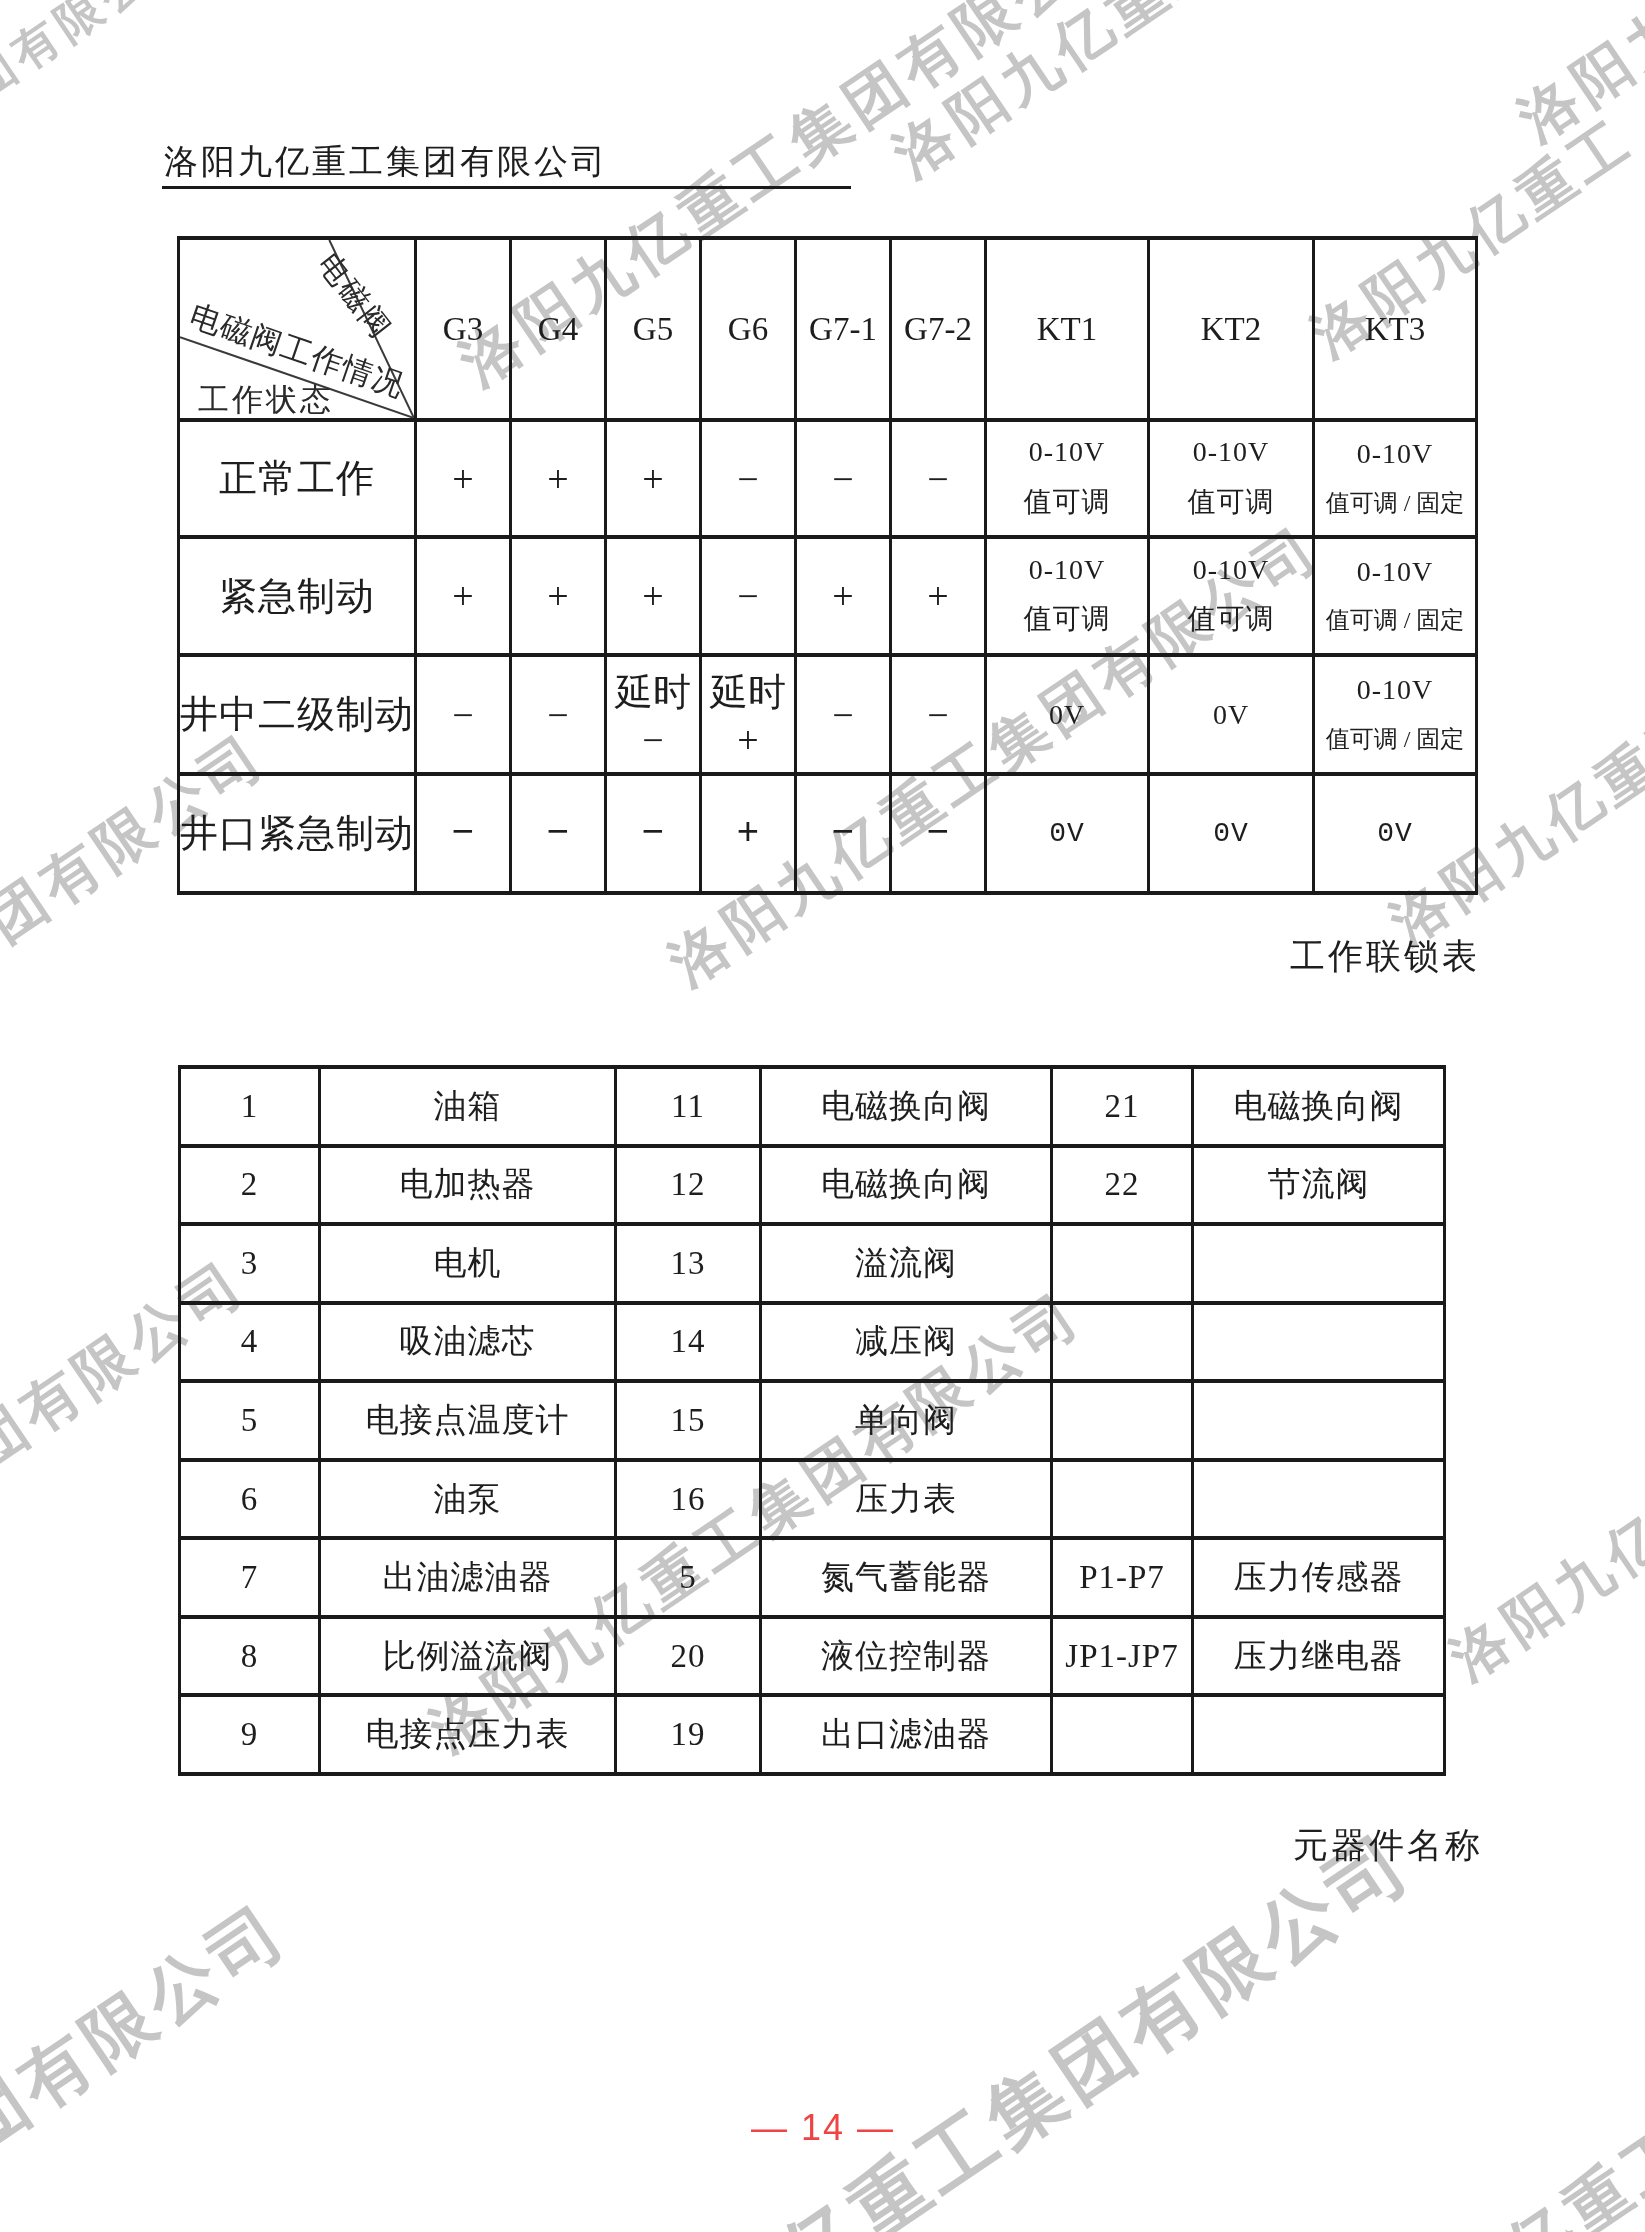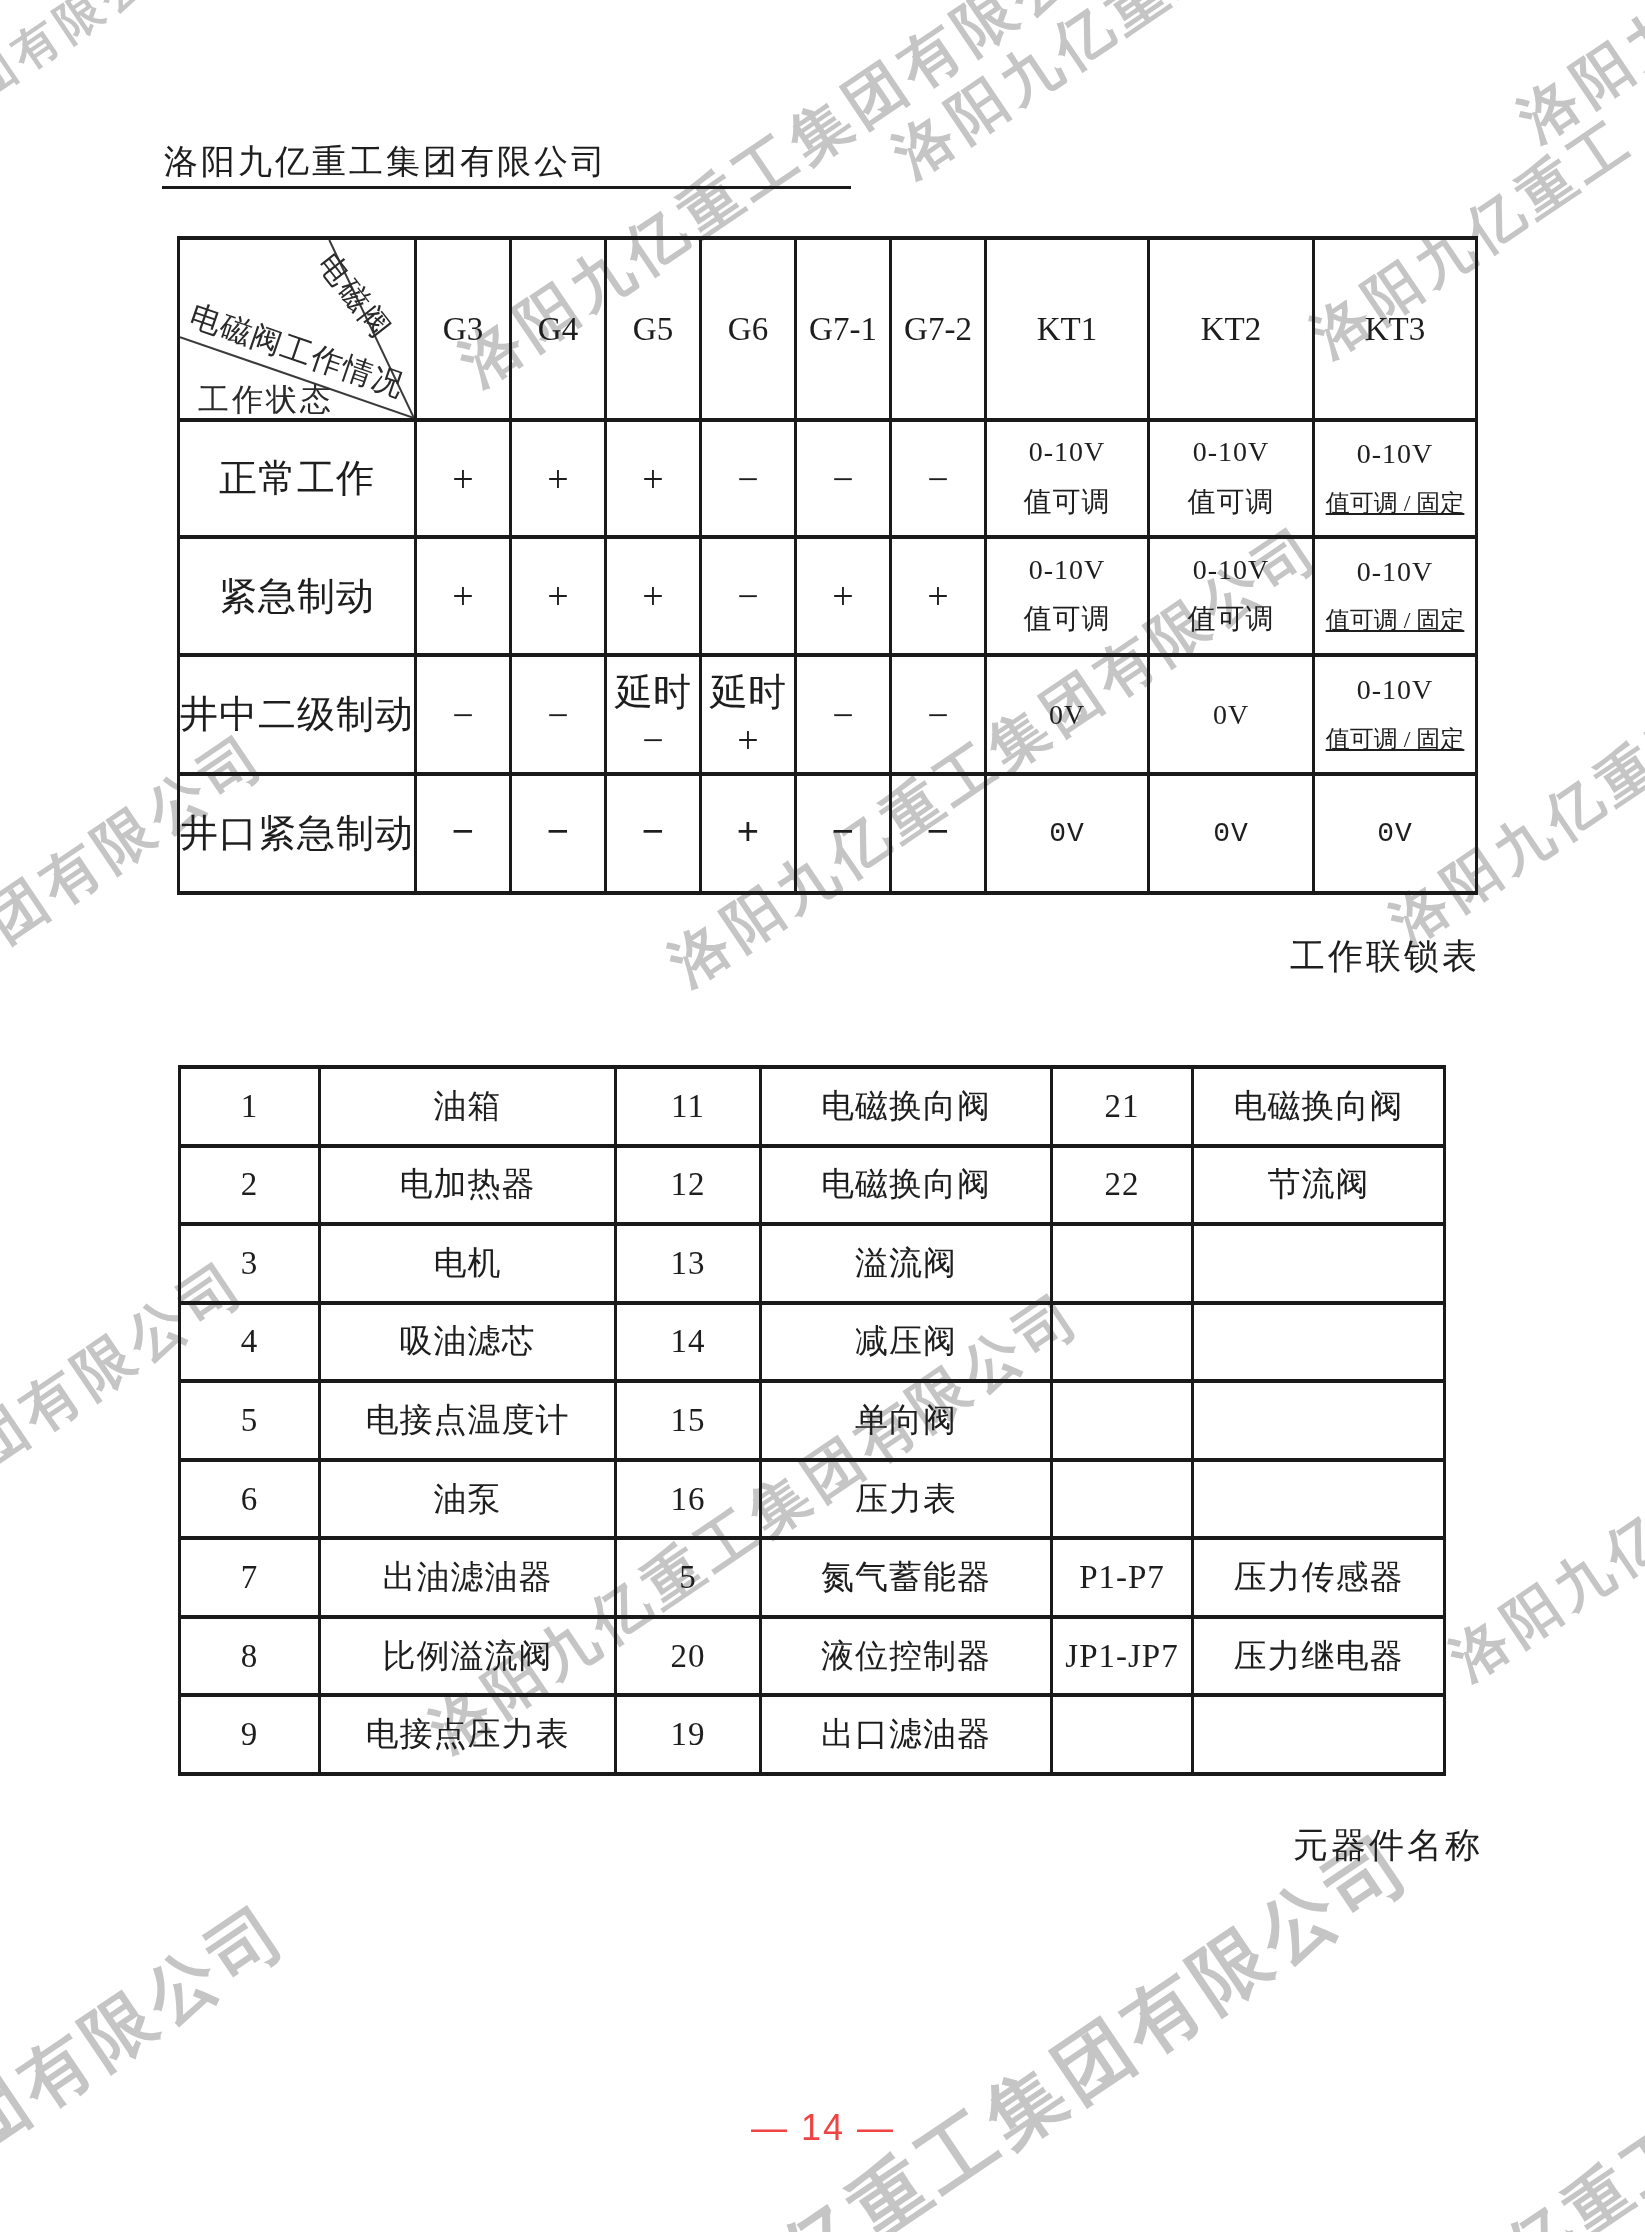--- a/index.html
+++ b/index.html
@@ -29,21 +29,21 @@
         border-top:4px solid #1a1a1a; border-bottom:4px solid #1a1a1a;
         padding:0; text-align:center; vertical-align:middle; font-weight:normal;}
   
   #interlock-table{left:177px; top:236px; width:1299px; height:657px;}
   #interlock-table .col-head{font-size:33px;}
   #interlock-table .row-label{font-size:38px; letter-spacing:1px;}
   .sign{font-size:38px;}
   .cellbox{height:100%; display:flex; flex-direction:column; justify-content:center; align-items:center;}
   .cellbox.two{justify-content:space-evenly;}
   .kt-line{font-size:28px; letter-spacing:1px;}
-  .kt-line.small{font-size:24px; letter-spacing:0;text-decoration:underline;}
+  .kt-line.small{font-size:24px; letter-spacing:0;}
   
   .corner-cell{position:relative; padding:0;}
   .corner-wrap{position:absolute; inset:0; overflow:hidden;}
   .corner-svg{position:absolute; inset:0; width:100%; height:100%;}
   .diag-label{position:absolute; white-space:nowrap; color:#2a2a2a;}
   .diag-top{left:175px; top:57px; font-size:30px; letter-spacing:3px;
             transform:translate(-50%,-50%) rotate(52deg);}
   .diag-mid{left:117px; top:111px; font-size:31px; letter-spacing:1px;
             transform:translate(-50%,-50%) rotate(19deg);}
   .corner-bottom{left:18px; top:139px; font-size:31px; letter-spacing:3px;}

